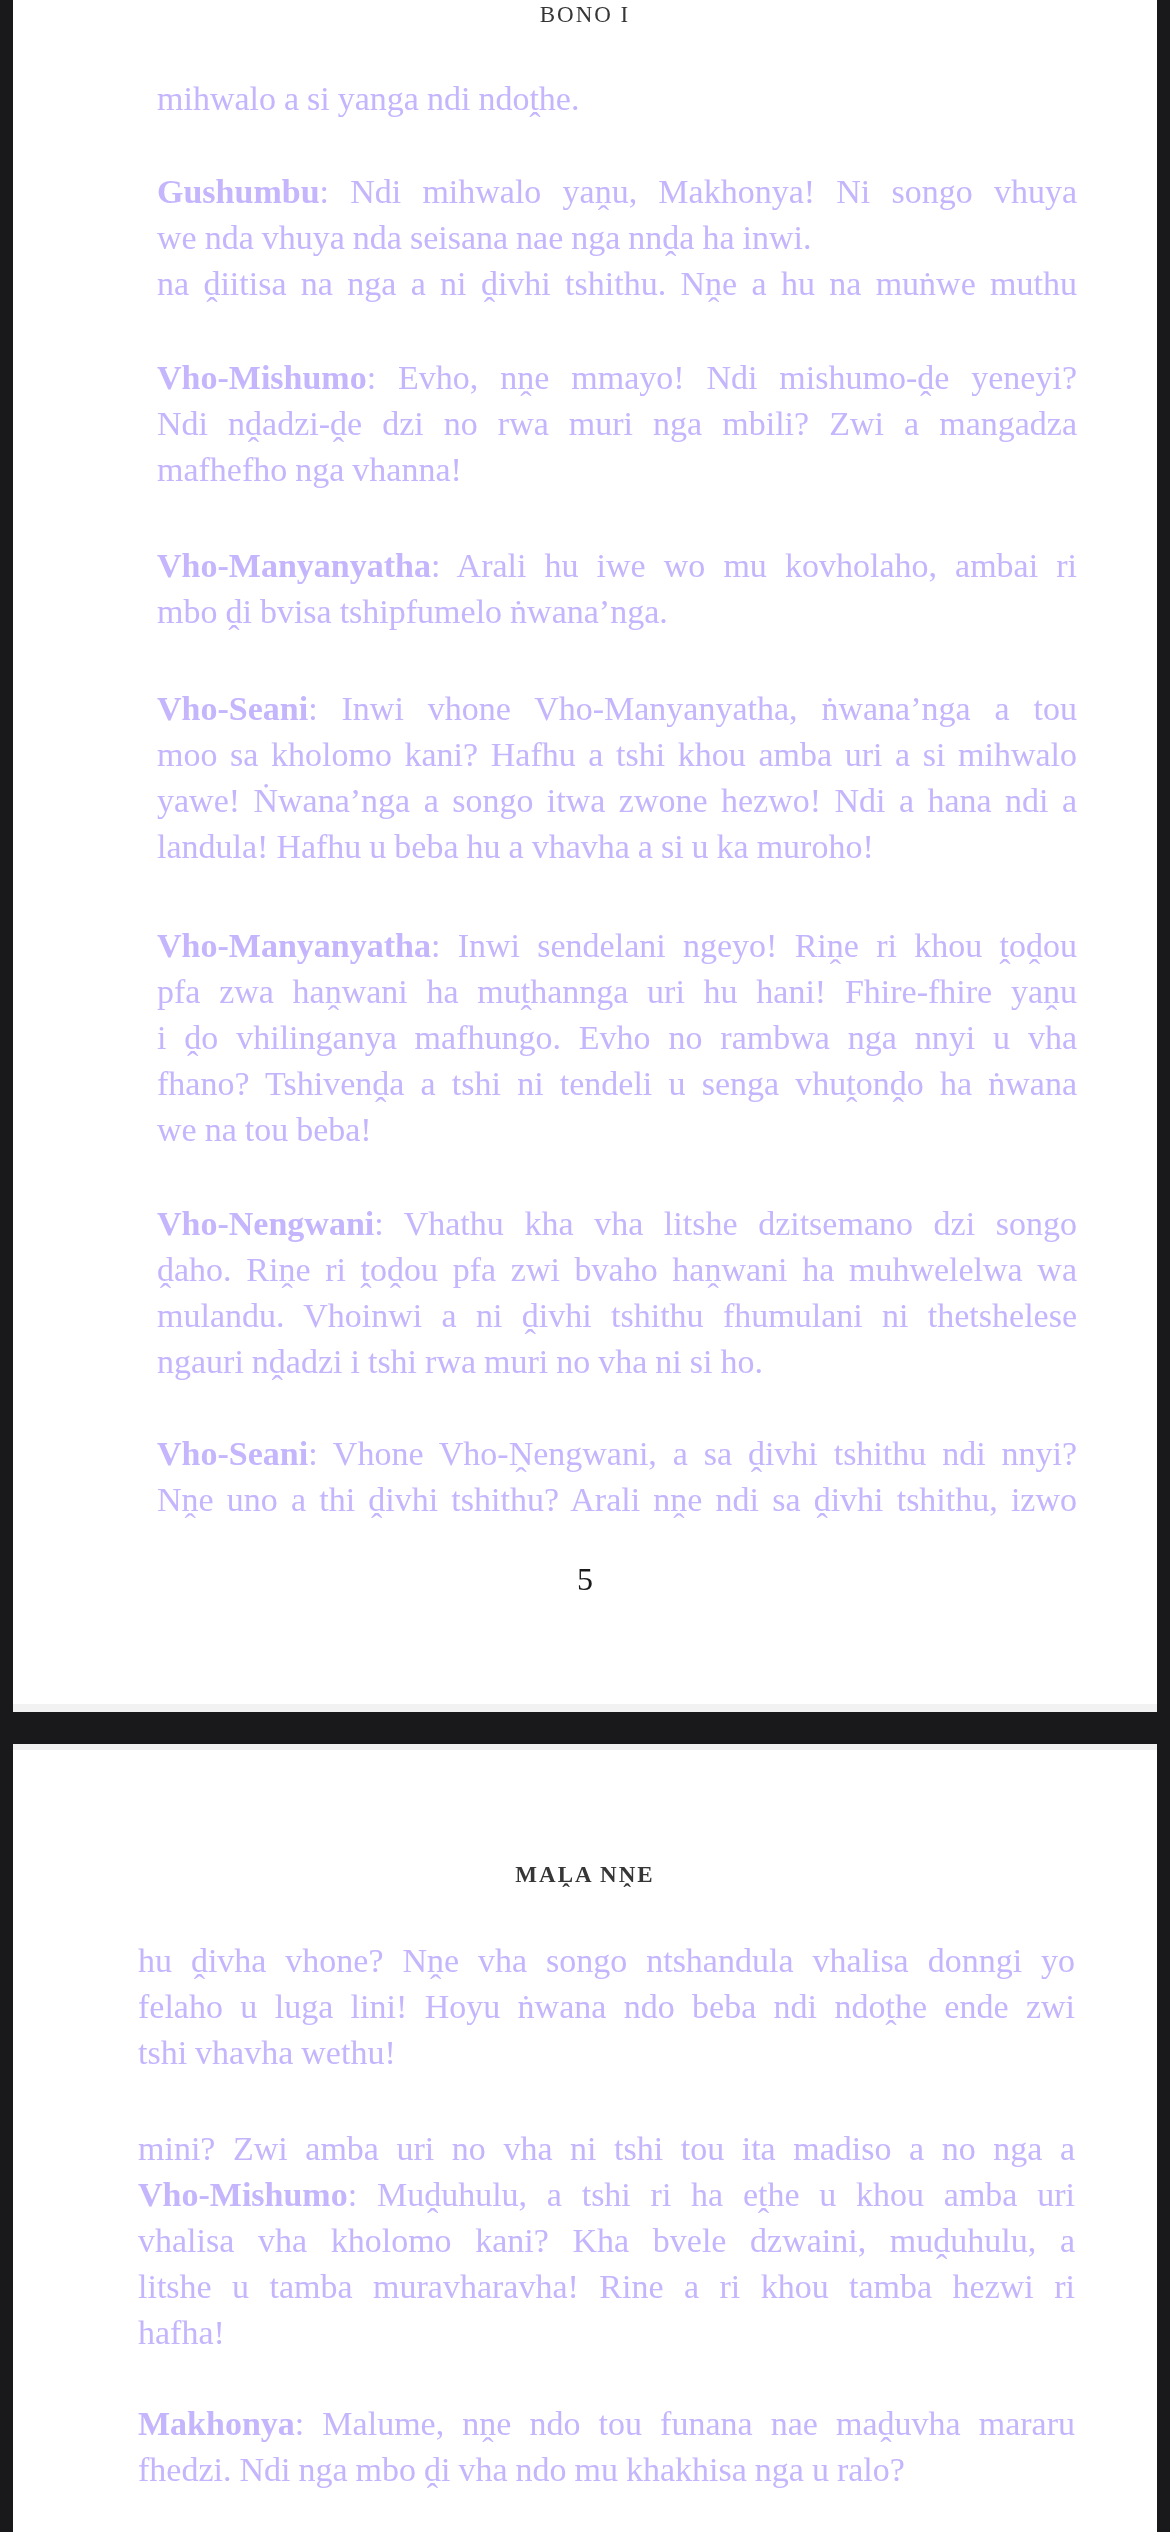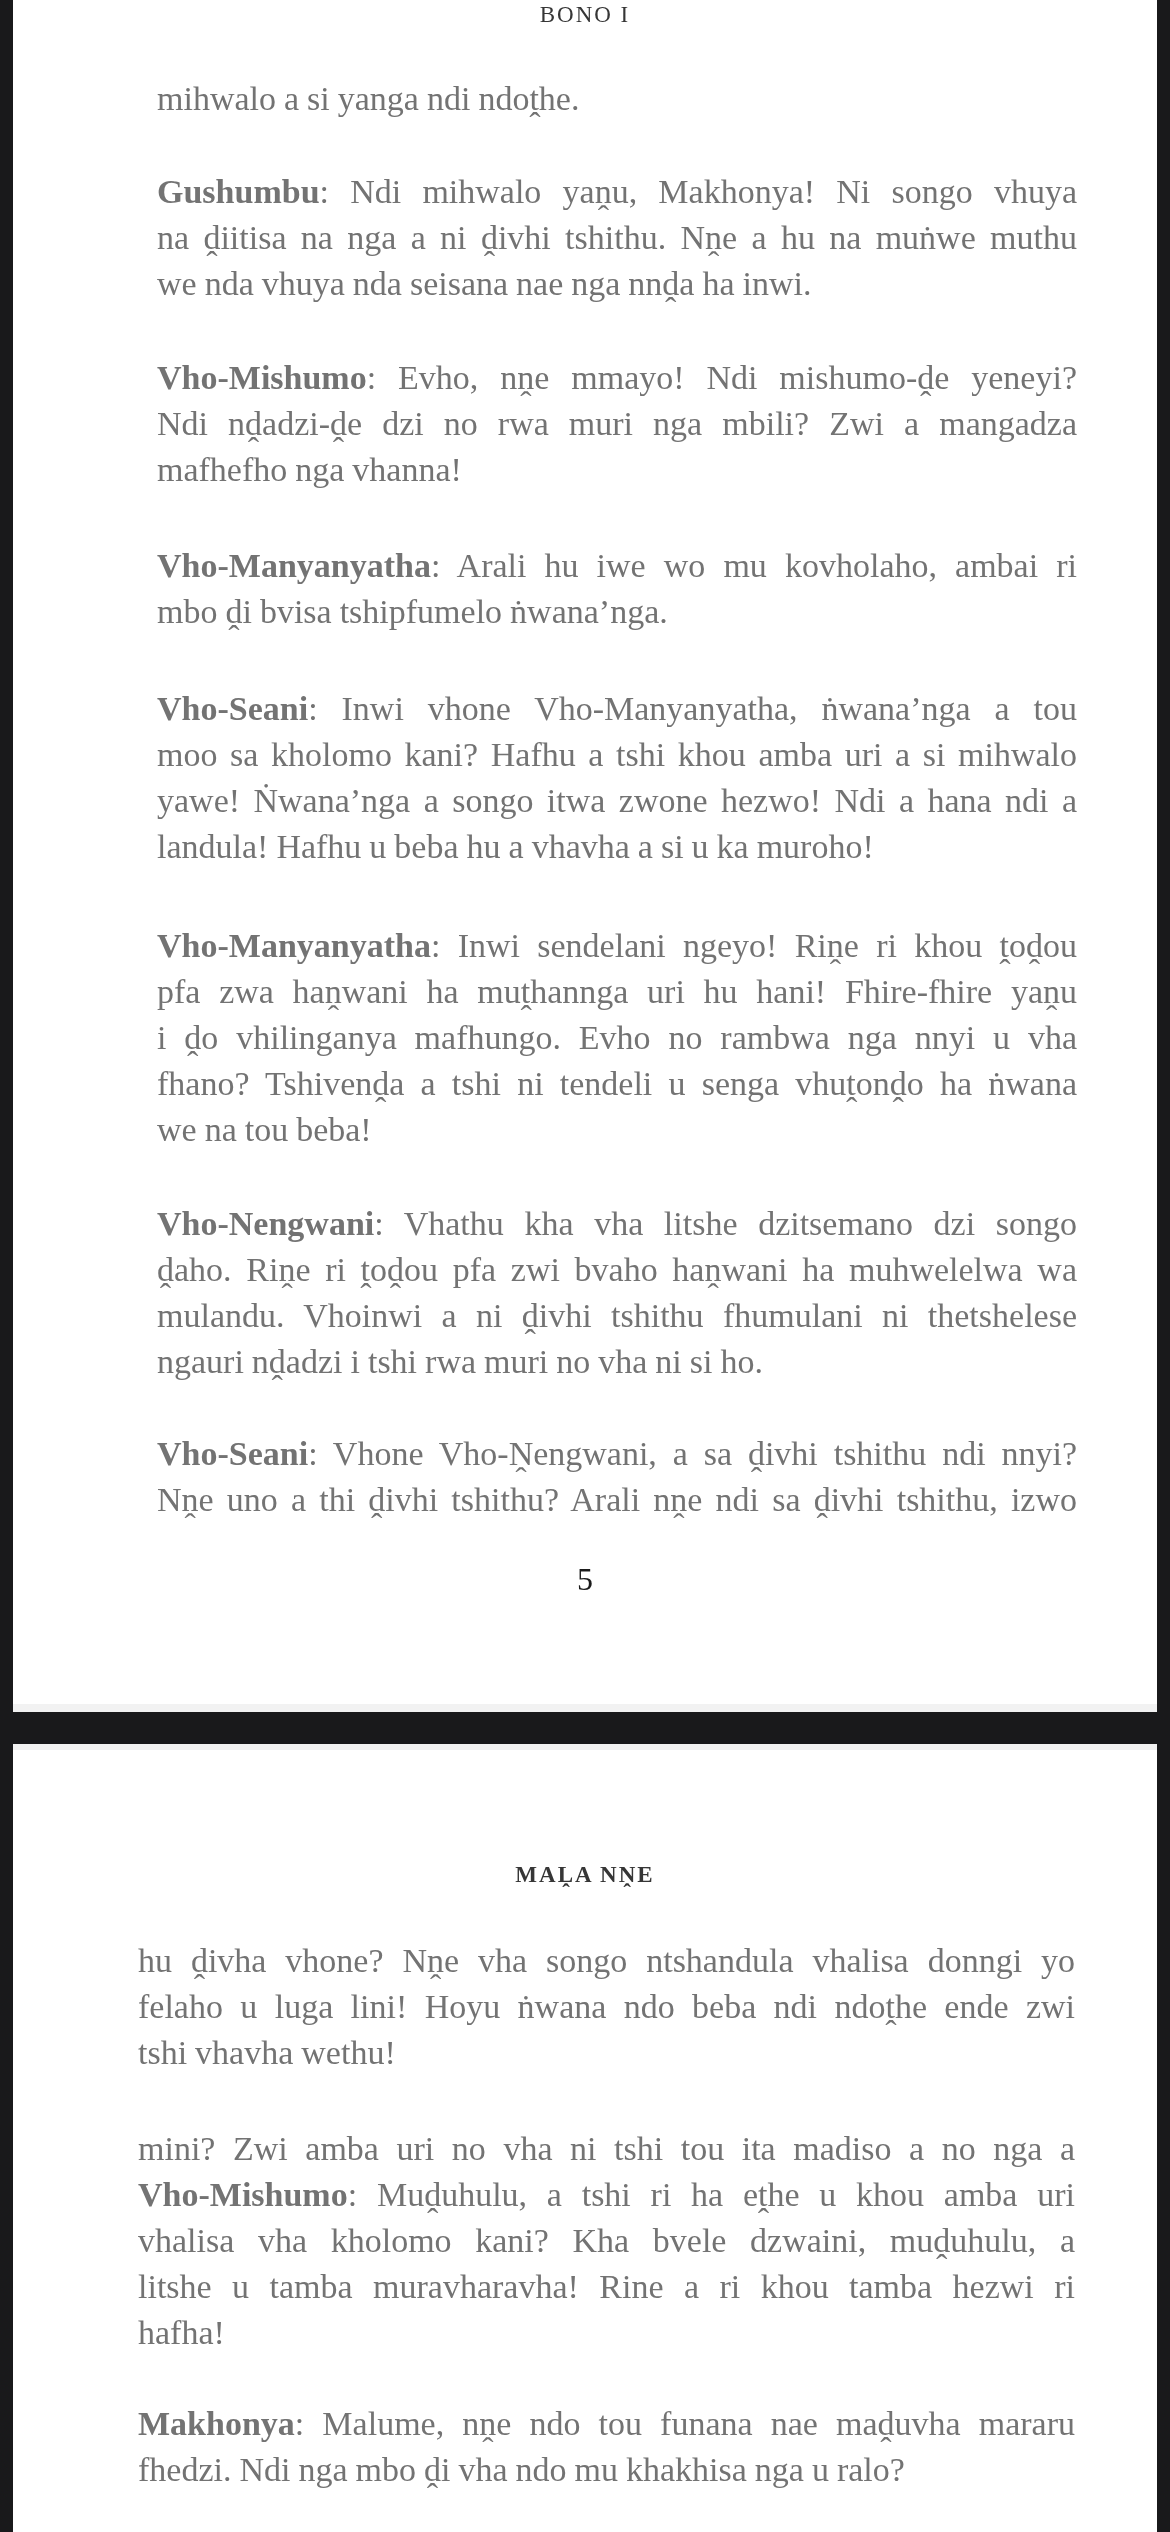--- a/index.html
+++ b/index.html
@@ -23,21 +23,21 @@
     font-size: 23px; line-height: 28px;
     letter-spacing: 2px;
     color: #363636;
   }
   #head1 { top: 1px; }
   #head2 { top: 1861px; font-weight: bold; }
   .text-layer { position: absolute; top: 0; left: 0; width: 1170px; height: 2532px; }
   .paragraph {
     position: absolute;
     font-size: 34px; line-height: 46px;
-    color: #737373;
+    color: #c4b5fd;
     word-spacing: -0.5px;
   }
   .line { text-align: justify; text-align-last: justify; }
   .line.last { text-align: left; text-align-last: auto; }
   .line b { font-weight: bold; font-family: Liberation Serif, serif; }
   .pagenum {
     position: absolute; left: 13px; width: 1144px; top: 1556px;
     text-align: center;
     font-size: 32px; line-height: 46px;
     color: #1b1b1b;
@@ -50,22 +50,22 @@
 <div class="page" id="page2"></div>
 
 <div class="text-layer">
   <div class="runhead" id="head1">BONO I</div>
   <div id="page1-paras">
       <div class="paragraph" style="top: 76px; left: 157px; width: 920px;">
         <div class="line last">mihwalo a si yanga ndi ndoṱhe.</div>
       </div>
       <div class="paragraph" style="top: 169px; left: 157px; width: 920px;">
         <div class="line"><b>Gushumbu</b>: Ndi mihwalo yaṋu, Makhonya! Ni songo vhuya</div>
+        <div class="line last">we nda vhuya nda seisana nae nga nnḓa ha inwi.</div>
         <div class="line">na ḓiitisa na nga a ni ḓivhi tshithu. Nṋe a hu na muṅwe muthu</div>
-        <div class="line last">we nda vhuya nda seisana nae nga nnḓa ha inwi.</div>
       </div>
       <div class="paragraph" style="top: 355px; left: 157px; width: 920px;">
         <div class="line"><b>Vho-Mishumo</b>: Evho, nṋe mmayo! Ndi mishumo-ḓe yeneyi?</div>
         <div class="line">Ndi nḓadzi-ḓe dzi no rwa muri nga mbili?  Zwi a mangadza</div>
         <div class="line last">mafhefho nga vhanna!</div>
       </div>
       <div class="paragraph" style="top: 543px; left: 157px; width: 920px;">
         <div class="line"><b>Vho-Manyanyatha</b>: Arali hu iwe wo mu kovholaho, ambai ri</div>
         <div class="line last">mbo ḓi bvisa tshipfumelo ṅwana’nga.</div>
       </div>

